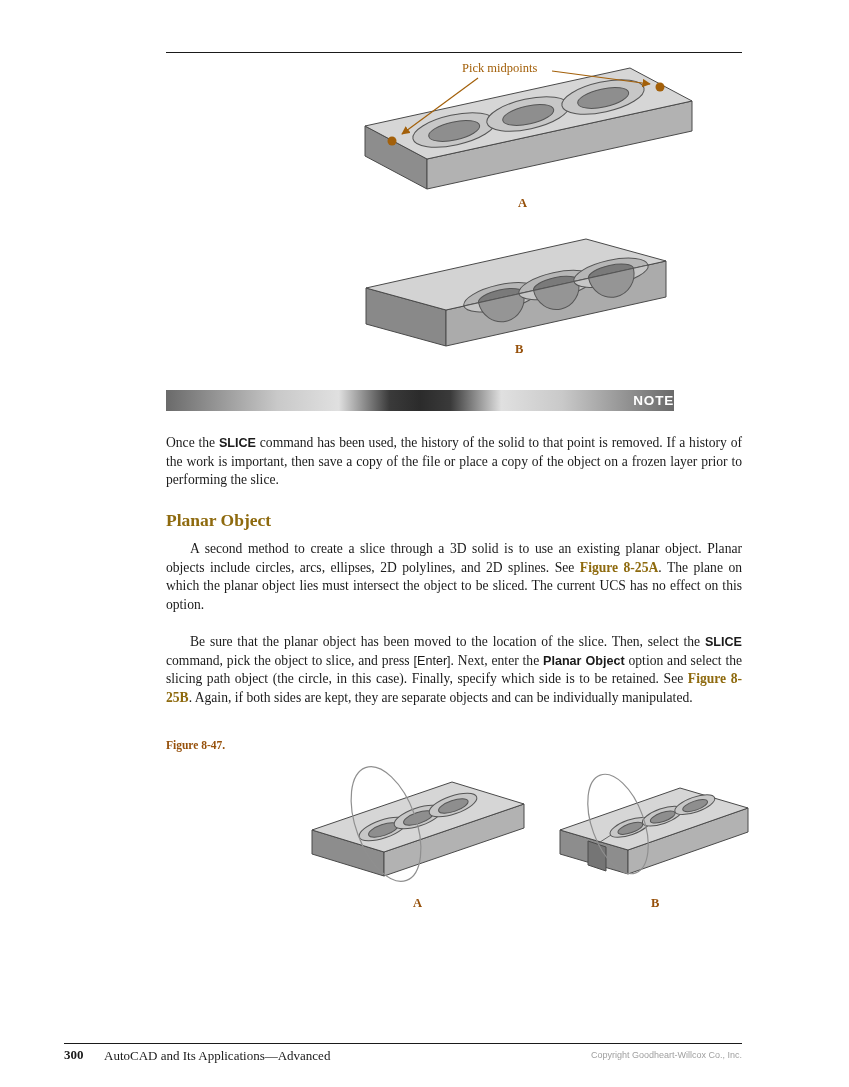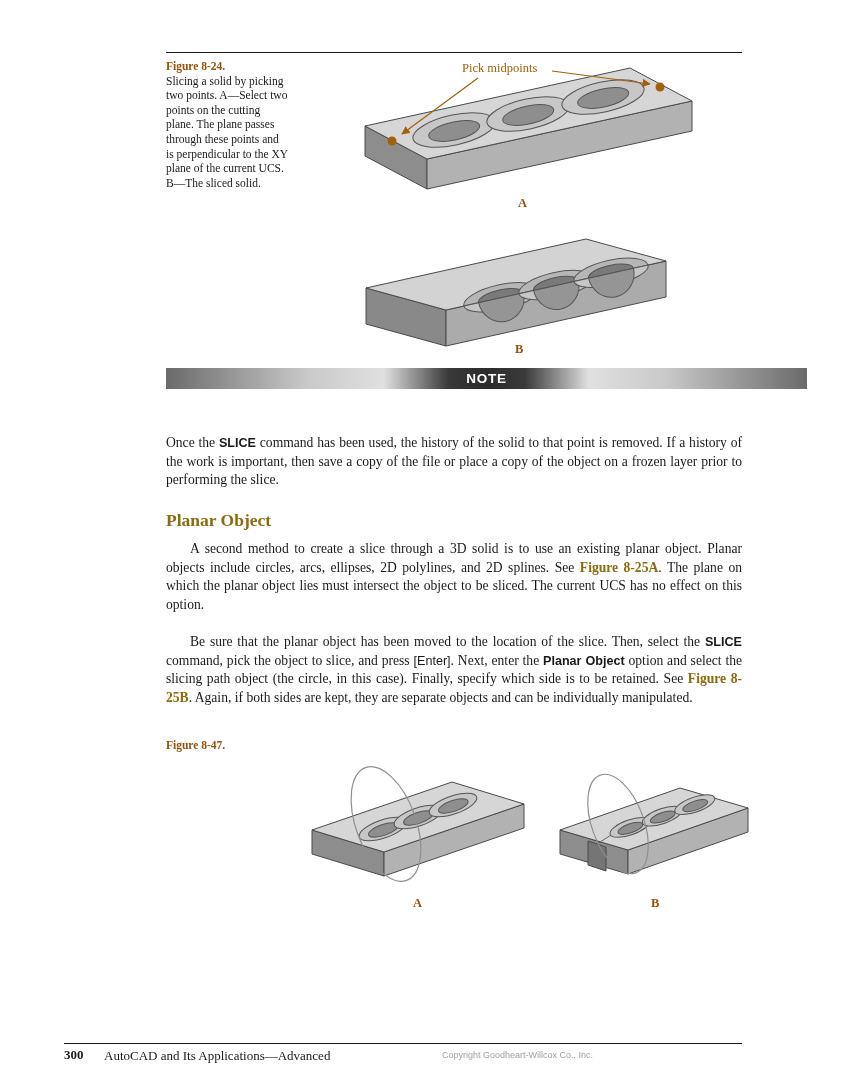--- a/index.html
+++ b/index.html
@@ -12,22 +12,22 @@
 
   
   .figcap { position:absolute; width:122px; font-size:11.5px; line-height:14.6px; }
   .figcap .figlabel { font-weight:bold; color:var(--figure-label,#96500a); }
 
   
   .sublabel { position:absolute; font-weight:bold; font-size:12.5px; color:var(--figure-label,#96500a); }
 
   
   .notebar {
-    position:absolute; left:166px; top:368px; width:641px; height:21px;
-    display:flex; align-items:center; justify-content:center;
+    position:absolute; left:166px; top:390px; width:508px; height:21px;
+    display:flex; align-items:center; justify-content:flex-end;
     background:linear-gradient(90deg,#6a6a6a 0%,#c9c9c9 22%,#e0e0e0 34%,#3a3a3a 44%,#2b2b2b 50%,#3a3a3a 56%,#e0e0e0 66%,#c9c9c9 78%,#6a6a6a 100%);
   }
   .notebar .notetitle {
     color:#ffffff; font-family:"Liberation Sans",sans-serif; font-weight:bold;
     font-size:13.5px; letter-spacing:0.8px;
   }
 
   
   .body-par {
     position:absolute; left:166px; width:576px; text-align:justify;
@@ -42,35 +42,31 @@
     position:absolute; left:166px; top:510px;
     font-size:17.5px; font-weight:bold; color:var(--heading,#8e6a0e);
   }
 
   .art { position:absolute; }
 
   
   .pagenum { position:absolute; left:64px; top:1047px; font-weight:bold; font-size:13px; }
   .booktitle { position:absolute; left:104px; top:1048px; font-size:13px; }
   .copyright {
-    position:absolute; left:442px; top:1050px; width:300px; 
+    position:absolute; left:442px; top:1050px; width:300px; text-align:right;
     font-family:"Liberation Sans",sans-serif; font-size:9px; color:#a0a0a0;
   }
 </style>
 </head>
 <body>
 
 <div class="page">
 
   <div class="rule" style="left:166px; top:52px; width:576px;"></div>
 
-  <div class="figcap" style="left:166px; top:59px;">
-    <div class="figlabel">Figure 8-24.</div>
-    <div>Slicing a solid by picking two points. A—Select two points on the cutting plane. The plane passes through these points and is perpendicular to the XY plane of the current UCS. B—The sliced solid.</div>
-  </div>
 
   <svg class="art" style="left:330px; top:54px;" width="412" height="148" viewBox="0 0 412 148">
     <defs>
       <marker id="ar" viewBox="0 0 10 10" refX="9" refY="5" markerWidth="7" markerHeight="7" orient="auto">
         <path d="M0,0 L10,5 L0,10 z" fill="#a3600a"></path>
       </marker>
     </defs>
     <g stroke="#4a4a4a" stroke-width="1" stroke-linejoin="round">
       <polygon points="35,72 97,105 97,135 35,102" fill="#8d8d8d"></polygon>
       <polygon points="97,105 362,47 362,77 97,135" fill="#b2b2b2"></polygon>

